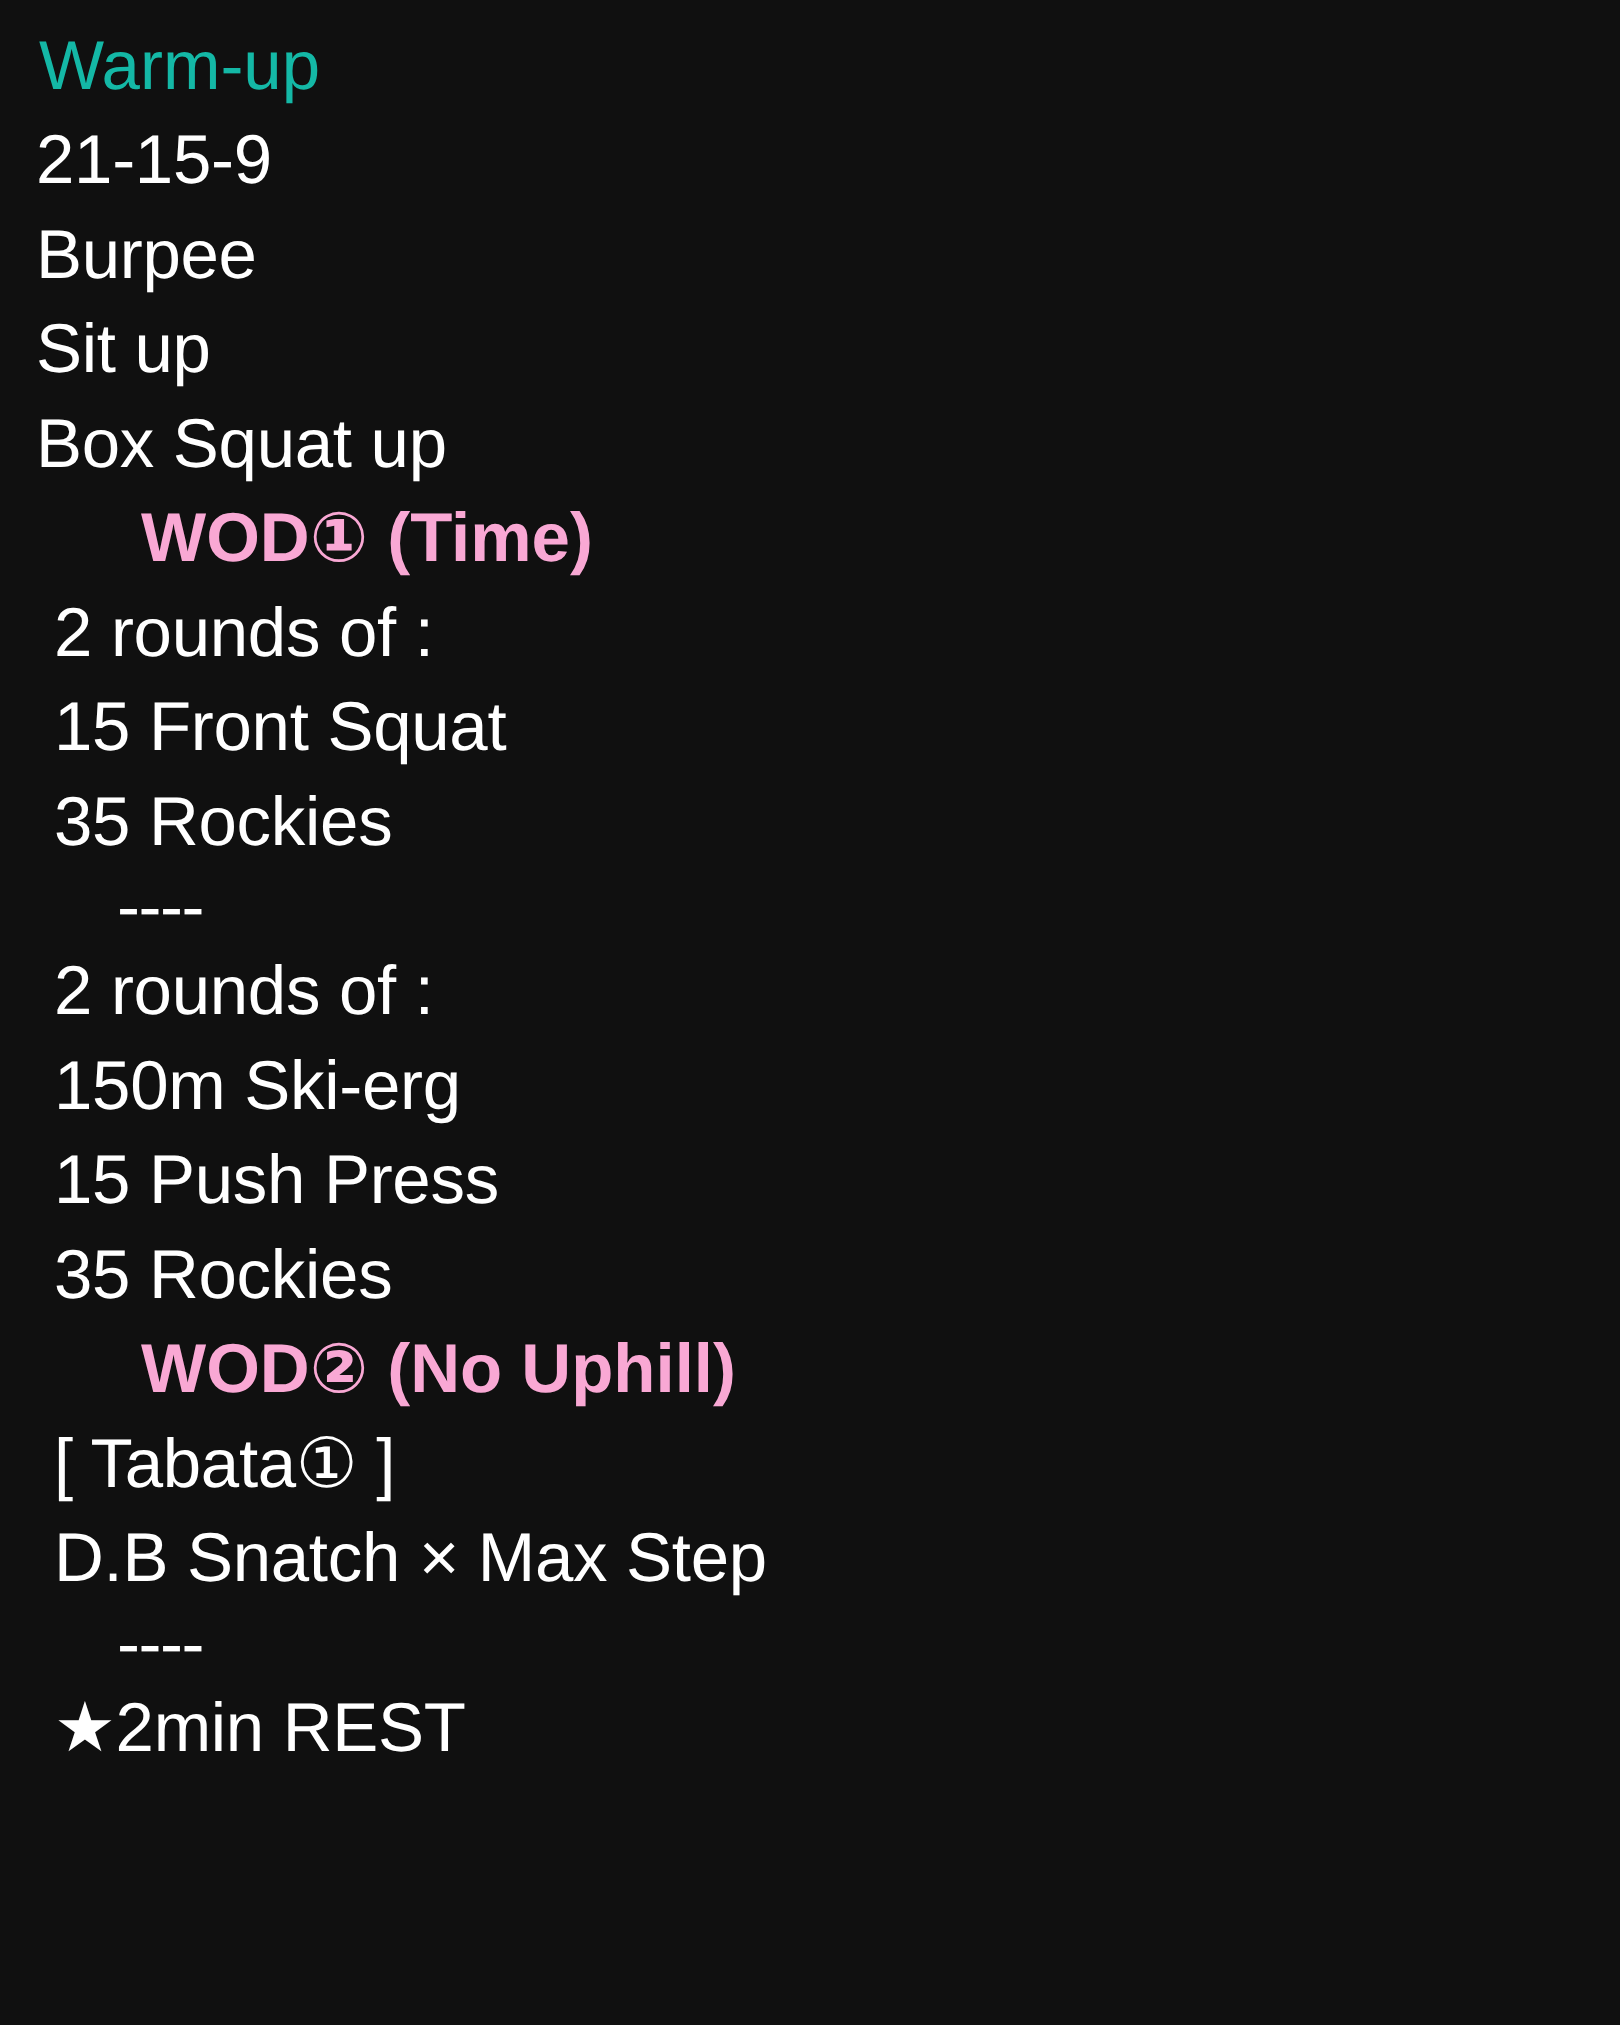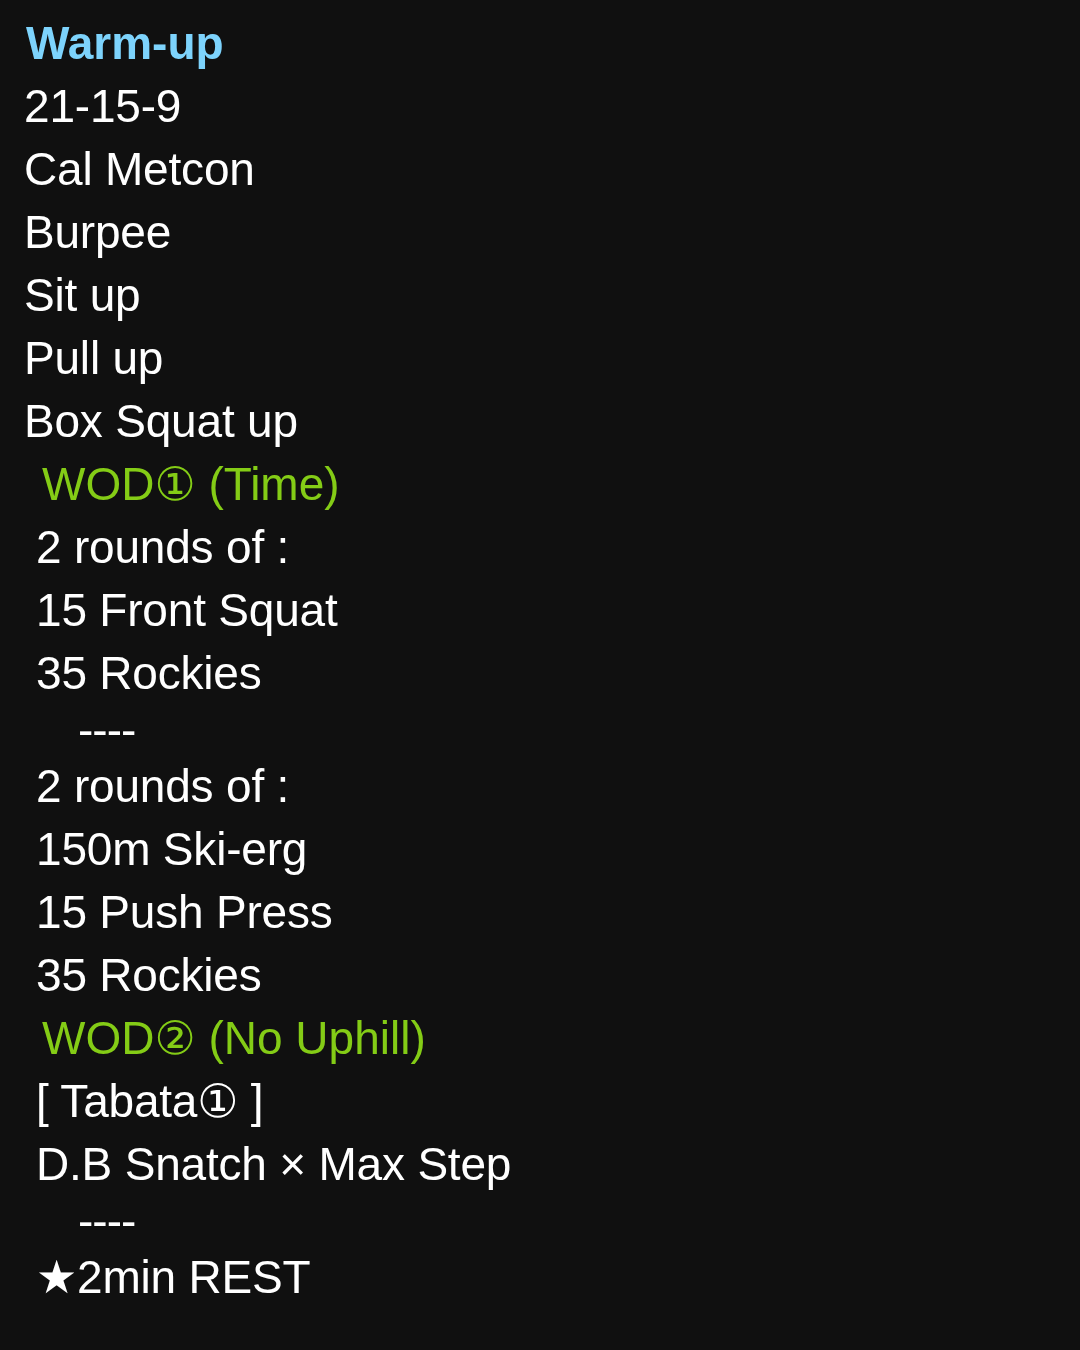--- a/index.html
+++ b/index.html
@@ -27,58 +27,56 @@
     font-size: 46px;
     line-height: 63px;
     height: 63px;
     white-space: pre;
     letter-spacing: -0.2px;
   }
   .lvl1 { padding-left: 24px; }
   .lvl2 { padding-left: 36px; }
 
   .heading {
-    font-weight: bold;
+    font-weight: normal;
     font-size: 46px;
     line-height: 63px;
     height: 63px;
-    color: #7dd3fc;
+    color: #14b8a6;
     padding-left: 26px;
     white-space: pre;
   }
   .wod-head {
-    font-weight: normal;
-    color: #84cc16;
+    font-weight: bold;
+    color: #f9a8d4;
     font-size: 46px;
     line-height: 63px;
     height: 63px;
-    padding-left: 42px;
+    padding-left: 94px;
     white-space: pre;
   }
   .sep {
     color: #ffffff;
     font-size: 46px;
     line-height: 50px;
     height: 50px;
     padding-left: 78px;
     white-space: pre;
     letter-spacing: -1px;
   }
 </style>
 </head>
 <body>
 
 <div id="board">
 
   <div class="heading">Warm-up</div>
   <div class="line lvl1">21-15-9</div>
-  <div class="line lvl1">Cal Metcon</div>
   <div class="line lvl1">Burpee</div>
   <div class="line lvl1">Sit up</div>
-  <div class="line lvl1">Pull up</div>
   <div class="line lvl1">Box Squat up</div>
 
   <div class="wod-head">WOD① (Time)</div>
   <div class="line lvl2">2 rounds of :</div>
   <div class="line lvl2">15 Front Squat</div>
   <div class="line lvl2">35 Rockies</div>
   <div class="sep">----</div>
   <div class="line lvl2">2 rounds of :</div>
   <div class="line lvl2">150m Ski-erg</div>
   <div class="line lvl2">15 Push Press</div>

